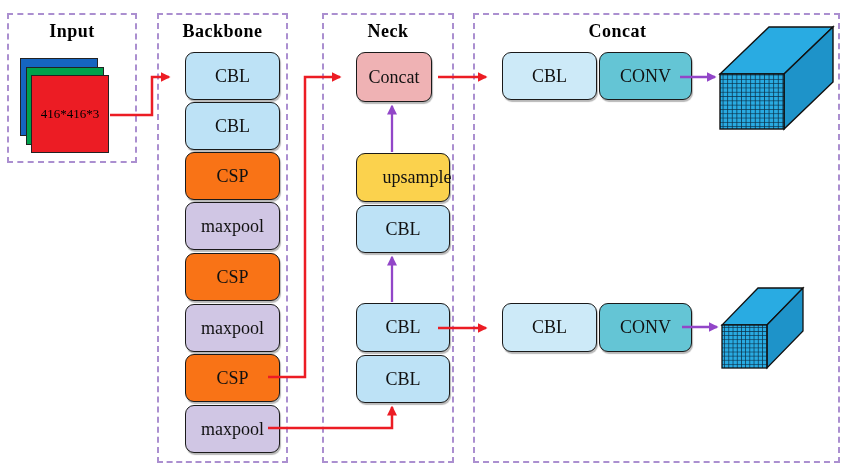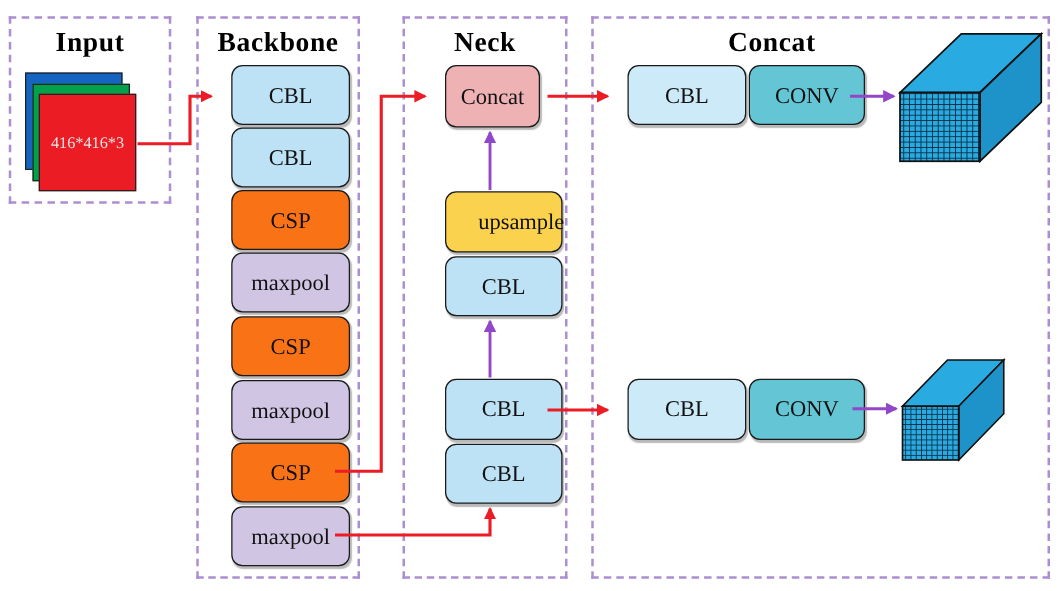--- a/index.html
+++ b/index.html
@@ -13,21 +13,21 @@
   .group{
     position:absolute;
     border:2px dashed #ab8fd0;
     box-sizing:border-box;
     background:transparent;
   }
   .group-title{
     position:absolute;
     top:6px;left:0;right:0;
     text-align:center;
-    font-size:22px;
+    font-size:18px;
     font-weight:bold;
     color:#000;
     letter-spacing:.5px;
   }
   .block{
     position:absolute;
     box-sizing:border-box;
     border:1.3px solid #1a1a1a;
     border-radius:9px;
     text-align:center;
@@ -46,21 +46,21 @@
   .c-conv{background:#64c5d5;}
   .img-sq{
     position:absolute;
     width:78px;height:78px;
     border:1px solid #222;
     box-sizing:border-box;
   }
   .sq-blue{background:#1565c0;left:20px;top:58px;}
   .sq-green{background:#00a14b;left:26px;top:67px;}
   .sq-red{background:#ec1c24;left:31px;top:75px;display:flex;align-items:center;justify-content:center;}
-  .sq-red span{font-size:13px;color:#e5e5e5;}
+  .sq-red span{font-size:13px;color:#000000;}
   .arrows{position:absolute;left:0;top:0;z-index:2;pointer-events:none;}
   .cube{position:absolute;z-index:1;}
 </style>
 </head>
 <body>
 
 <div class="canvas">
 
   <div class="group" style="left:7px;top:13px;width:130px;height:150px;">
     <div class="group-title">Input</div>

